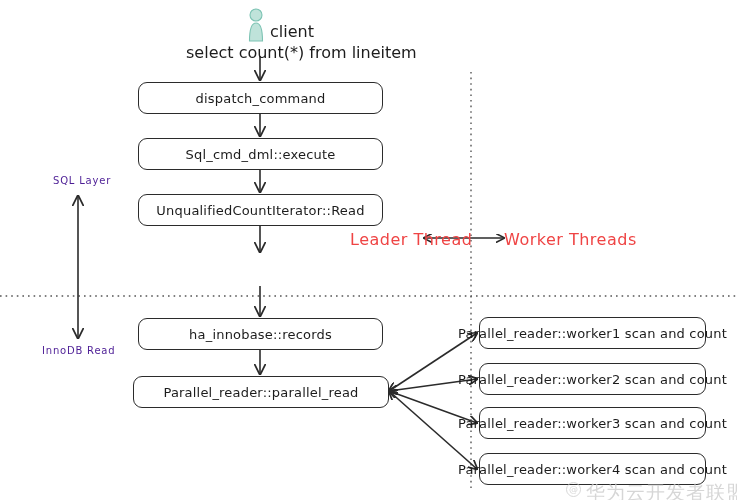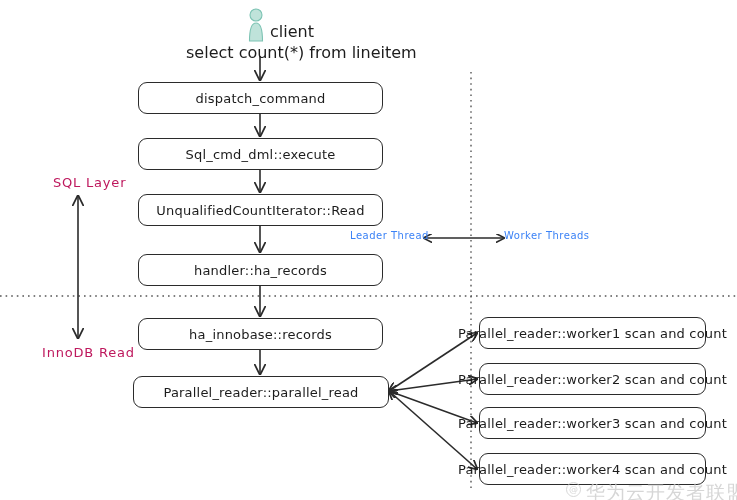--- a/index.html
+++ b/index.html
@@ -38,29 +38,29 @@
     white-space: nowrap;
   }
   .freetext {
     position: absolute;
     font-size: 16px;
     color: #1c1c1c;
     white-space: nowrap;
   }
   .label-layer {
     position: absolute;
-    font-size: 13px;
-    color: #be185d;
+    font-size: 10px;
+    color: #4c1d95;
     letter-spacing: 0.8px;
     white-space: nowrap;
   }
   .label-thread {
     position: absolute;
-    font-size: 10px;
-    color: #3b82f6;
+    font-size: 16px;
+    color: #ef4444;
     letter-spacing: 0.5px;
     white-space: nowrap;
   }
   .client-icon {
     position: absolute;
     width: 22px;
     height: 34px;
   }
   .watermark {
     position: absolute;
@@ -139,23 +139,20 @@
 
   <div class="node" style="left:138px; top:82px; width:245px; height:32px;">
     <span>dispatch_command</span>
   </div>
   <div class="node" style="left:138px; top:138px; width:245px; height:32px;">
     <span>Sql_cmd_dml::execute</span>
   </div>
   <div class="node" style="left:138px; top:194px; width:245px; height:32px;">
     <span>UnqualifiedCountIterator::Read</span>
   </div>
-  <div class="node" style="left:138px; top:254px; width:245px; height:32px;">
-    <span>handler::ha_records</span>
-  </div>
   <div class="node" style="left:138px; top:318px; width:245px; height:32px;">
     <span>ha_innobase::records</span>
   </div>
   <div class="node" style="left:133px; top:376px; width:256px; height:32px;">
     <span>Parallel_reader::parallel_read</span>
   </div>
 
   <div class="node" style="left:479px; top:317px; width:227px; height:32px;">
     <span>Parallel_reader::worker1 scan and count</span>
   </div>

